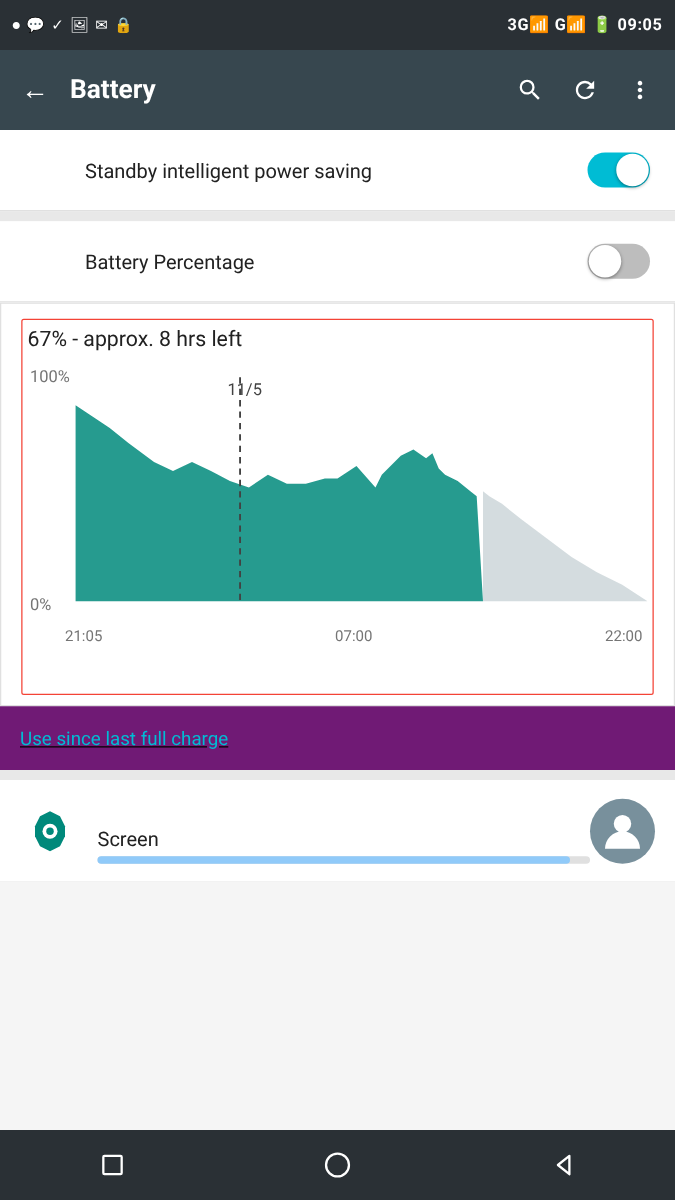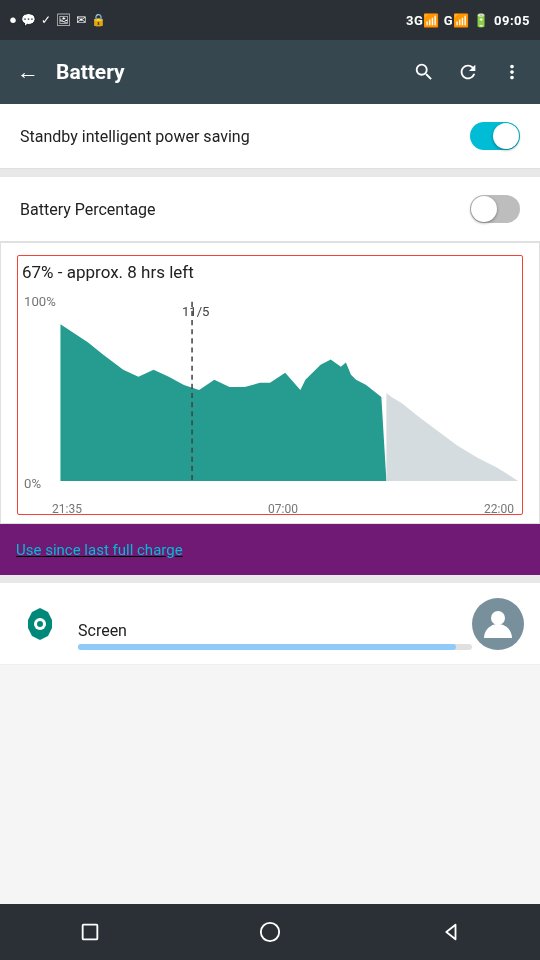--- a/index.html
+++ b/index.html
@@ -89,20 +89,21 @@
       background: white;
       padding: 18px 20px;
       display: flex;
       align-items: center;
       justify-content: space-between;
       border-bottom: 1px solid #e0e0e0;
     }
     .settings-item-label {
       font-size: 16px;
       color: #212121;
+      margin-left: 48px;
     }
 
     
     .toggle {
       width: 50px;
       height: 28px;
       border-radius: 14px;
       position: relative;
       cursor: pointer;
     }
@@ -146,21 +147,21 @@
       font-size: 17px;
       color: #212121;
       margin-bottom: 8px;
     }
     .chart-area {
       border: 1.5px solid #f44336;
       border-radius: 2px;
       padding: 6px 4px 4px 4px;
       position: relative;
       background: white;
-      height: 260px;
+      height: 301px;
     }
 
     
     .chart-svg {
       width: 100%;
       height: 210px;
       display: block;
     }
     .chart-labels-x {
       display: flex;
@@ -374,21 +375,21 @@
           490,185
           490,185
           360,185
         " fill="#cfd8dc" opacity="0.9"></polygon>
 
         <line x1="168" y1="8" x2="168" y2="185" stroke="#424242" stroke-width="1.5" stroke-dasharray="5,4"></line>
         <text x="158" y="22" font-size="13" fill="#424242">11/5</text>
       </svg>
 
       <div class="chart-labels-x">
-        <span>21:35</span>
+        <span>21:05</span>
         <span>07:00</span>
         <span>22:00</span>
       </div>
     </div>
   </div>
 
   <div class="use-since-link">
     <a href="#">Use since last full charge</a>
   </div>
 

